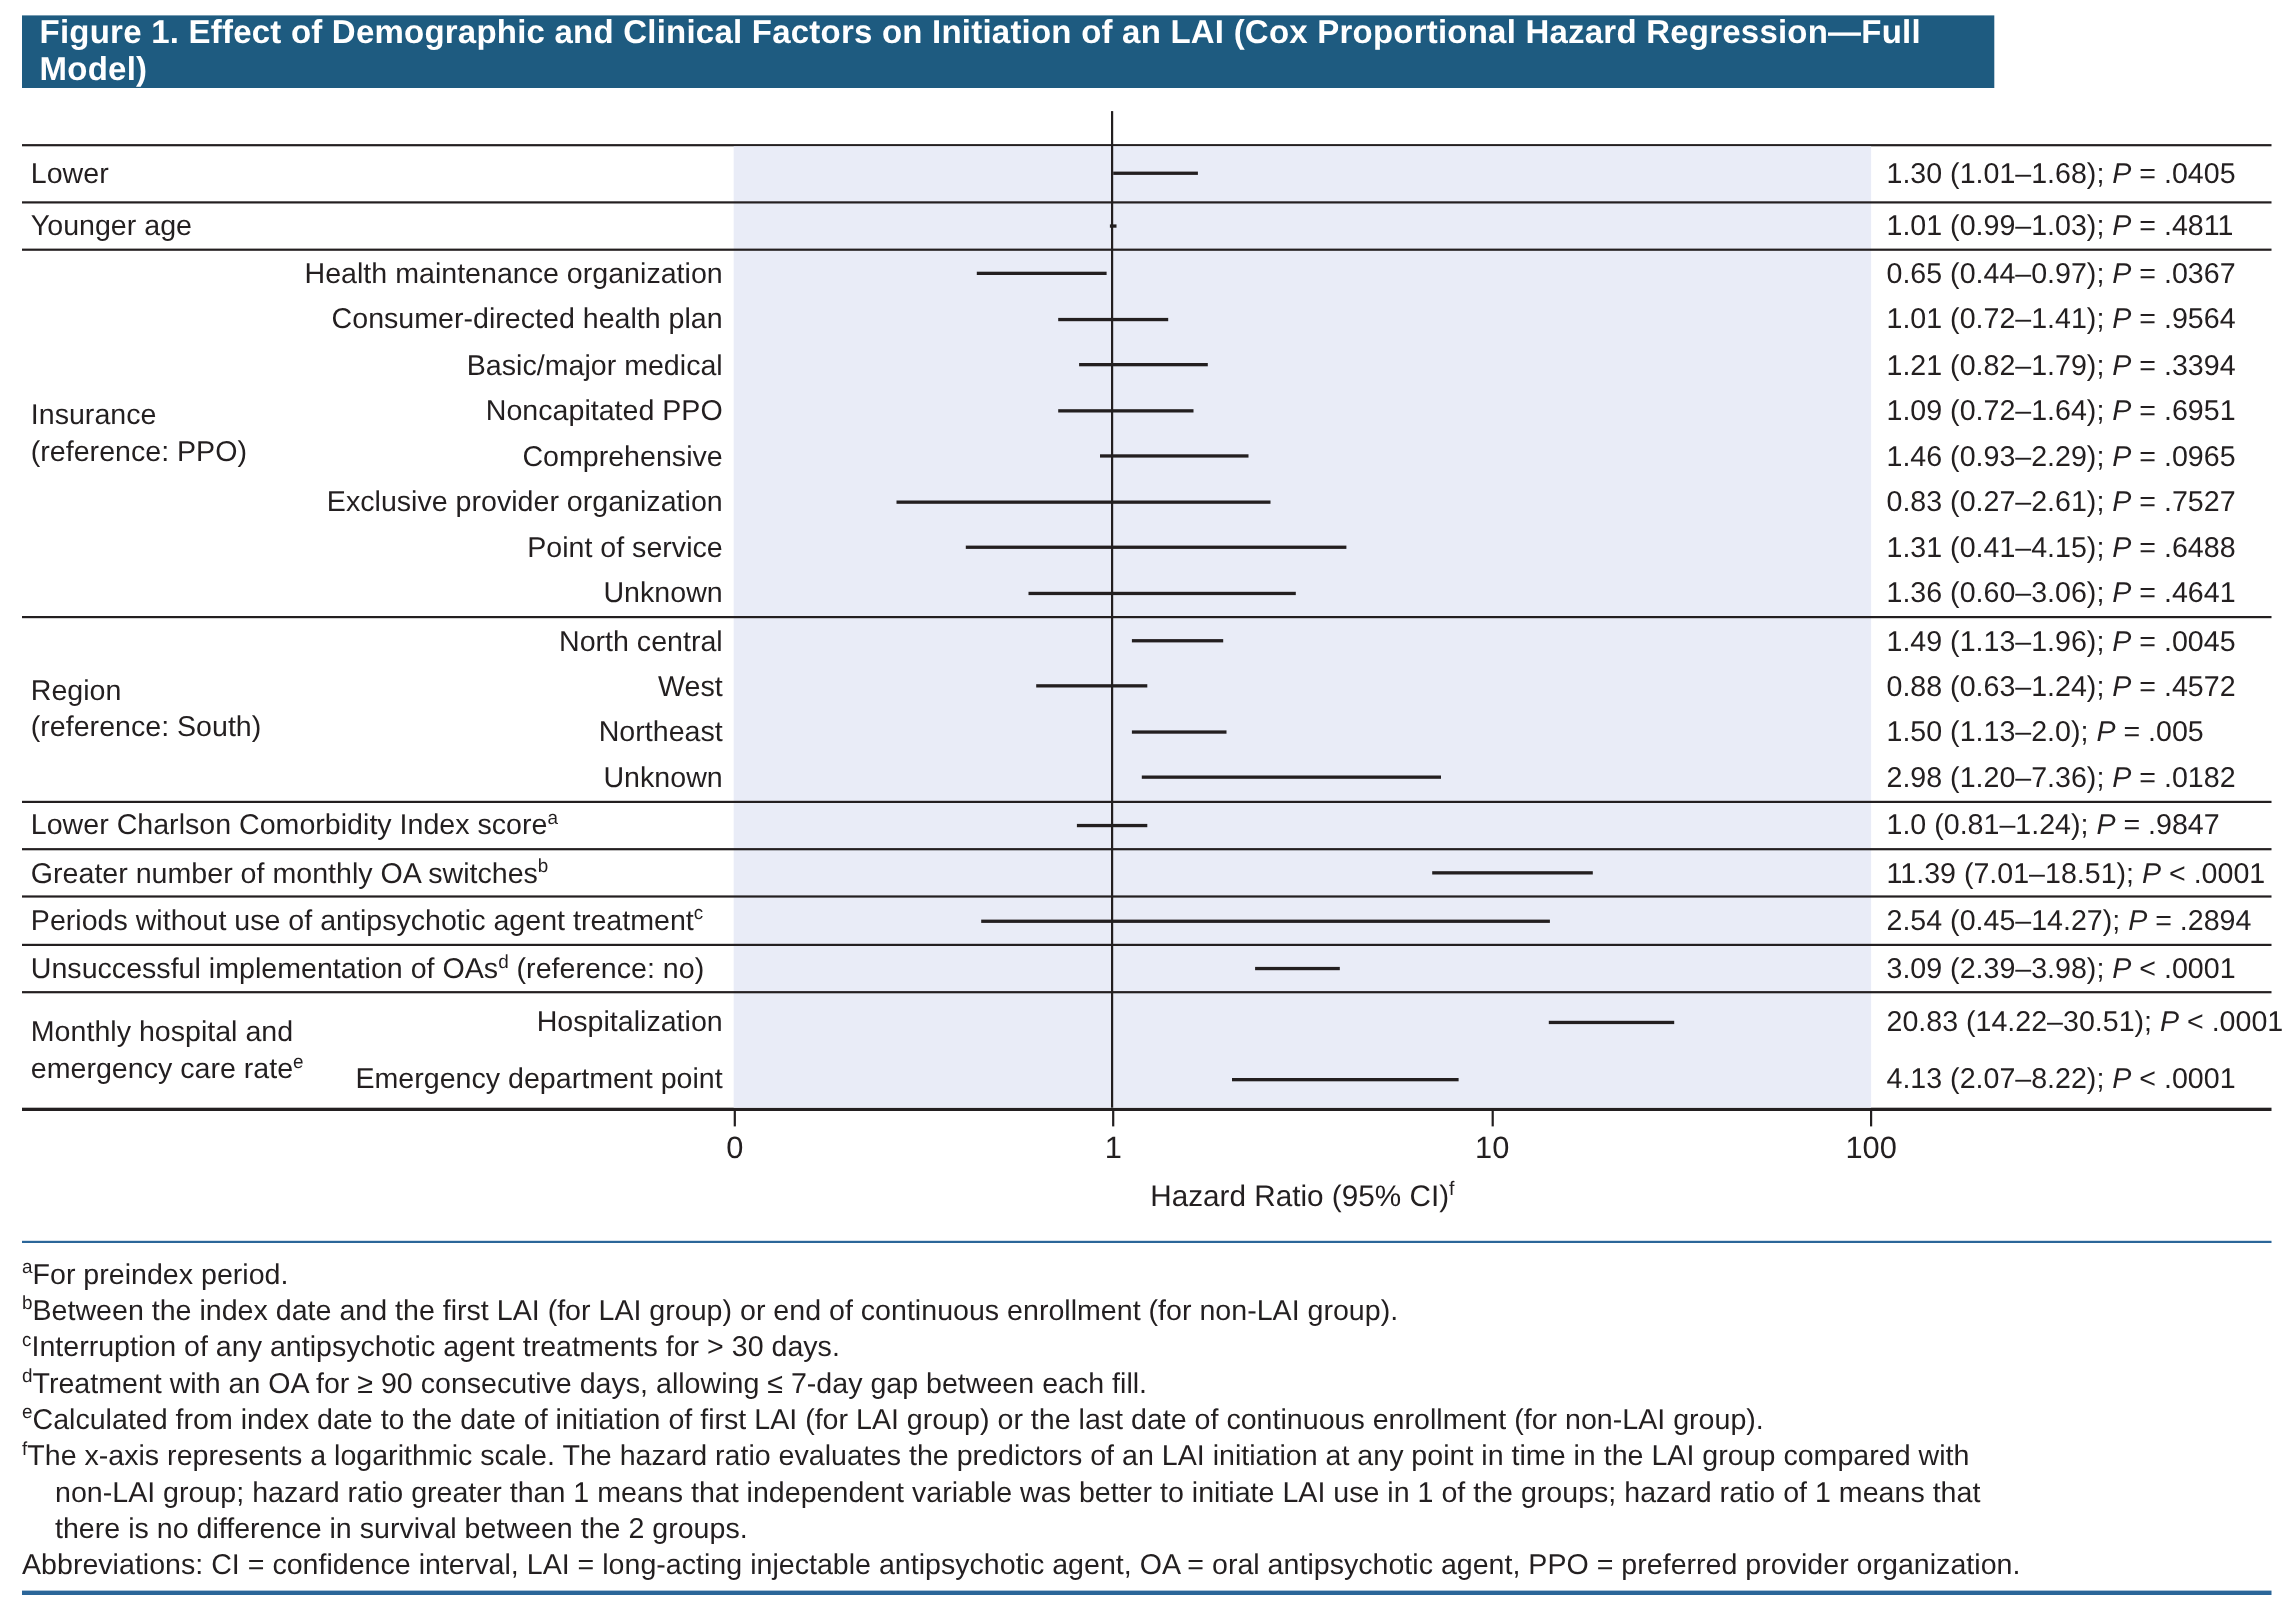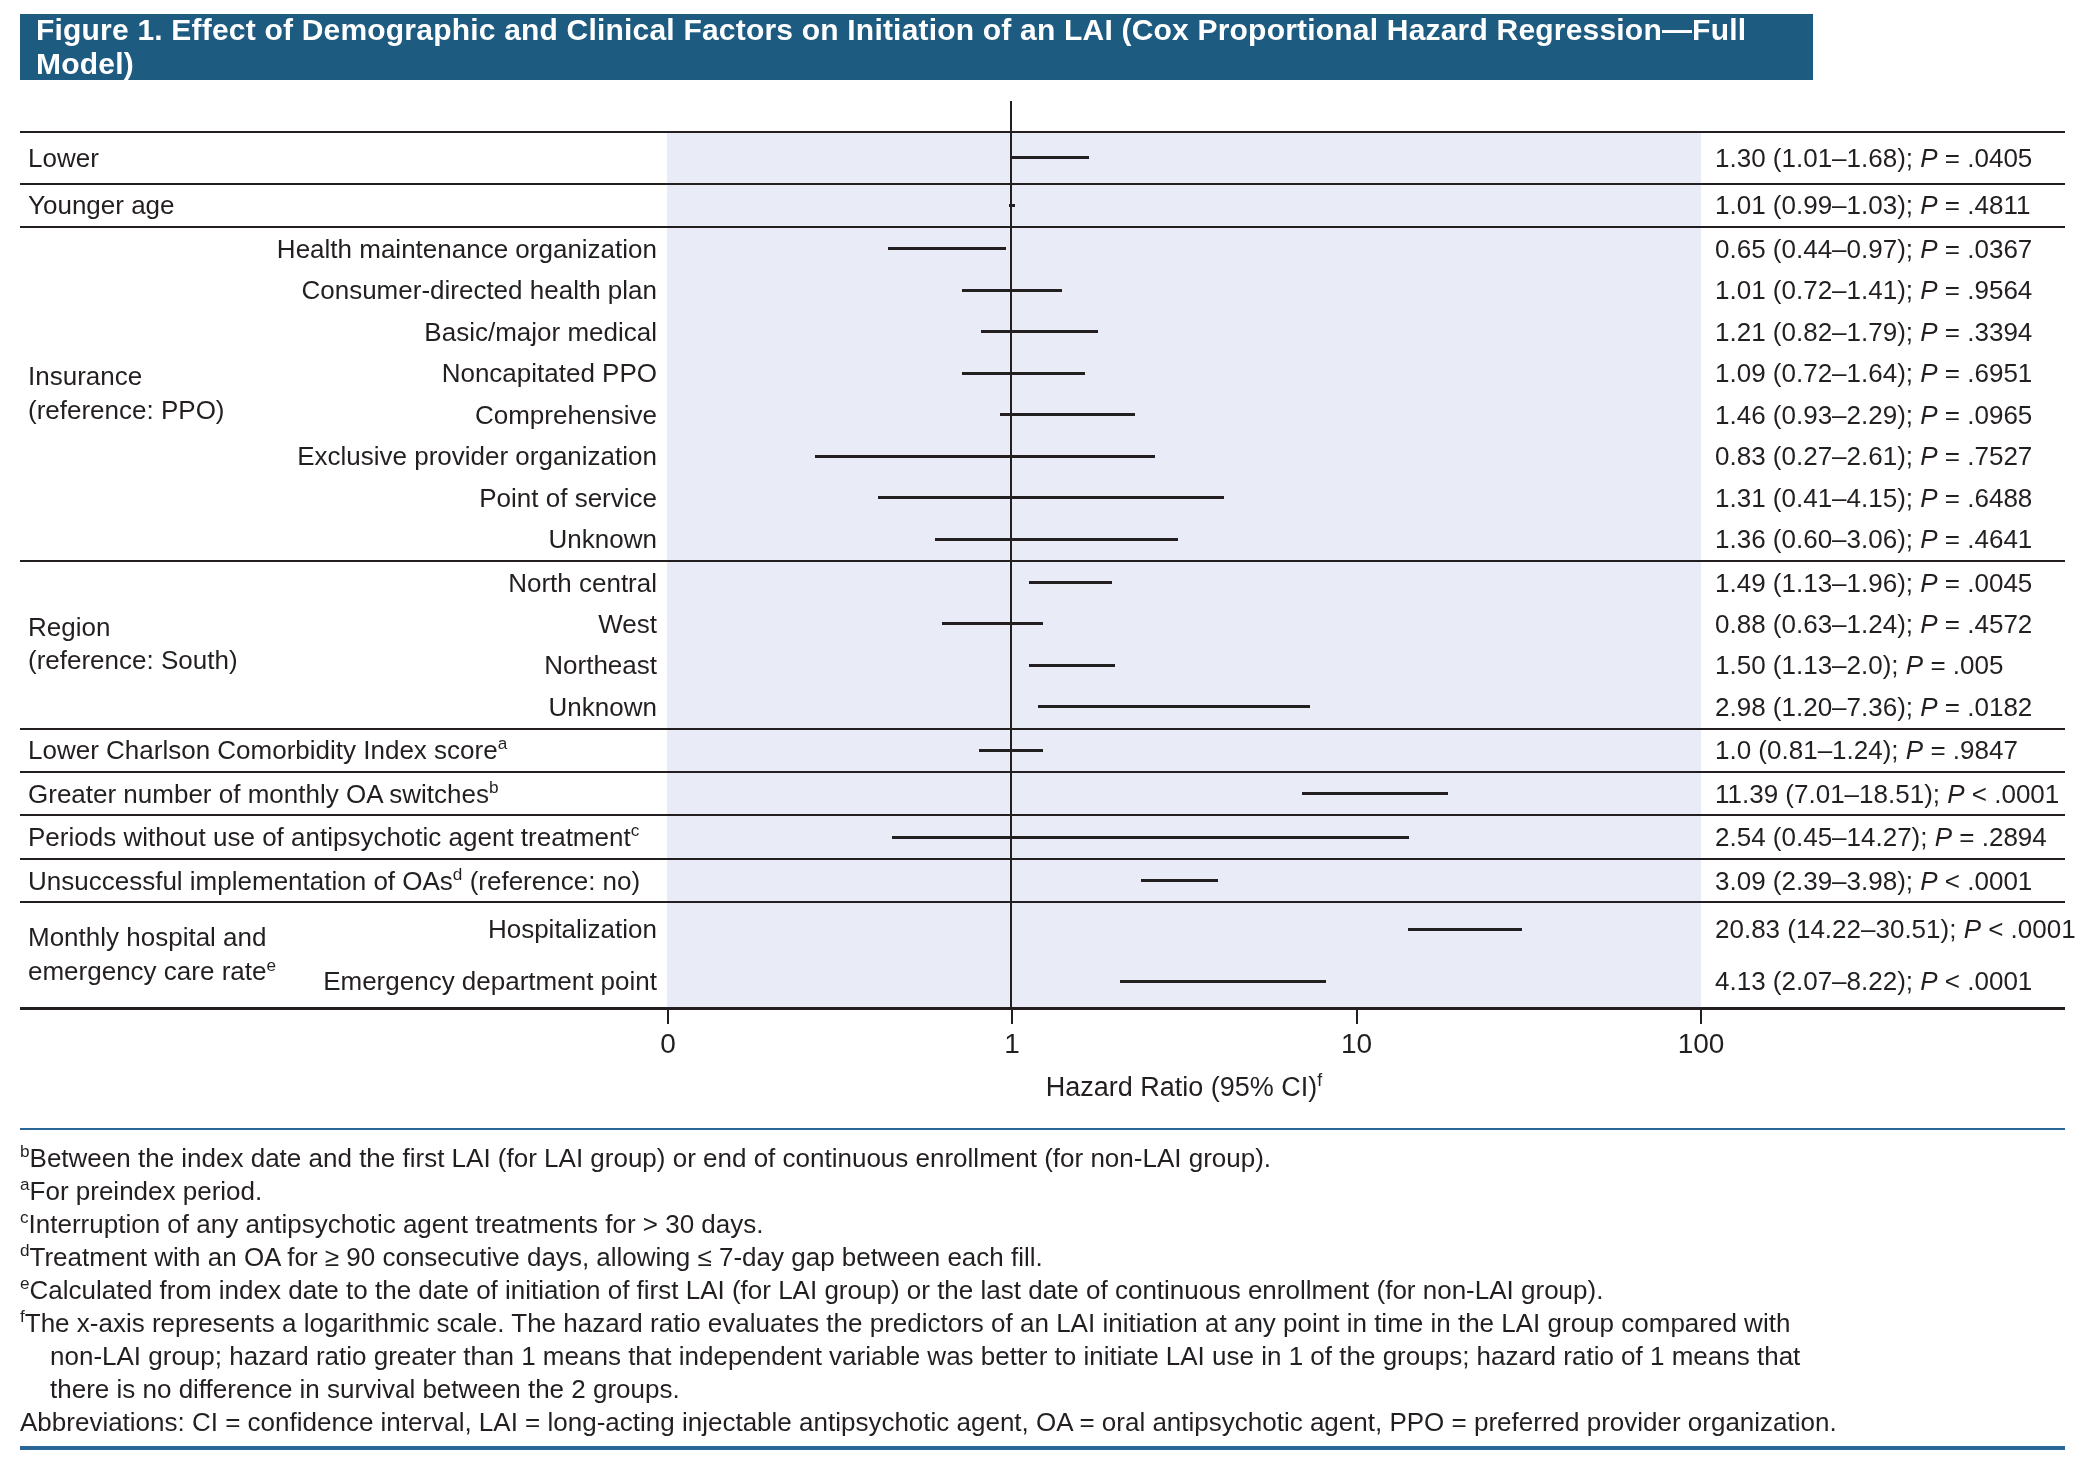--- a/index.html
+++ b/index.html
@@ -217,22 +217,22 @@
       <div class="tick-label" style="left: 992px;">1</div>
       <div class="tick" style="left: 1335.5px;"></div>
       <div class="tick-label" style="left: 1336.5px;">10</div>
       <div class="tick" style="left: 1680px;"></div>
       <div class="tick-label" style="left: 1681px;">100</div>
     </div>
 
   <div class="rule rule-top"></div>
 
   <div class="footnotes" id="footnotes">
+      <div><sup>a</sup>For preindex period.</div>
       <div><sup>b</sup>Between the index date and the first LAI (for LAI group) or end of continuous enrollment (for non-LAI group).</div>
-      <div><sup>a</sup>For preindex period.</div>
       <div><sup>c</sup>Interruption of any antipsychotic agent treatments for &gt; 30 days.</div>
       <div><sup>d</sup>Treatment with an OA for ≥ 90 consecutive days, allowing ≤ 7-day gap between each fill.</div>
       <div><sup>e</sup>Calculated from index date to the date of initiation of first LAI (for LAI group) or the last date of continuous enrollment (for non-LAI group).</div>
       <div><sup>f</sup>The x-axis represents a logarithmic scale. The hazard ratio evaluates the predictors of an LAI initiation at any point in time in the LAI group compared with</div>
       <div class="indent">non-LAI group; hazard ratio greater than 1 means that independent variable was better to initiate LAI use in 1 of the groups; hazard ratio of 1 means that</div>
       <div class="indent">there is no difference in survival between the 2 groups.</div>
       <div>Abbreviations: CI = confidence interval, LAI = long-acting injectable antipsychotic agent, OA = oral antipsychotic agent, PPO = preferred provider organization.</div>
     </div>
 
   <div class="rule rule-bottom"></div>

